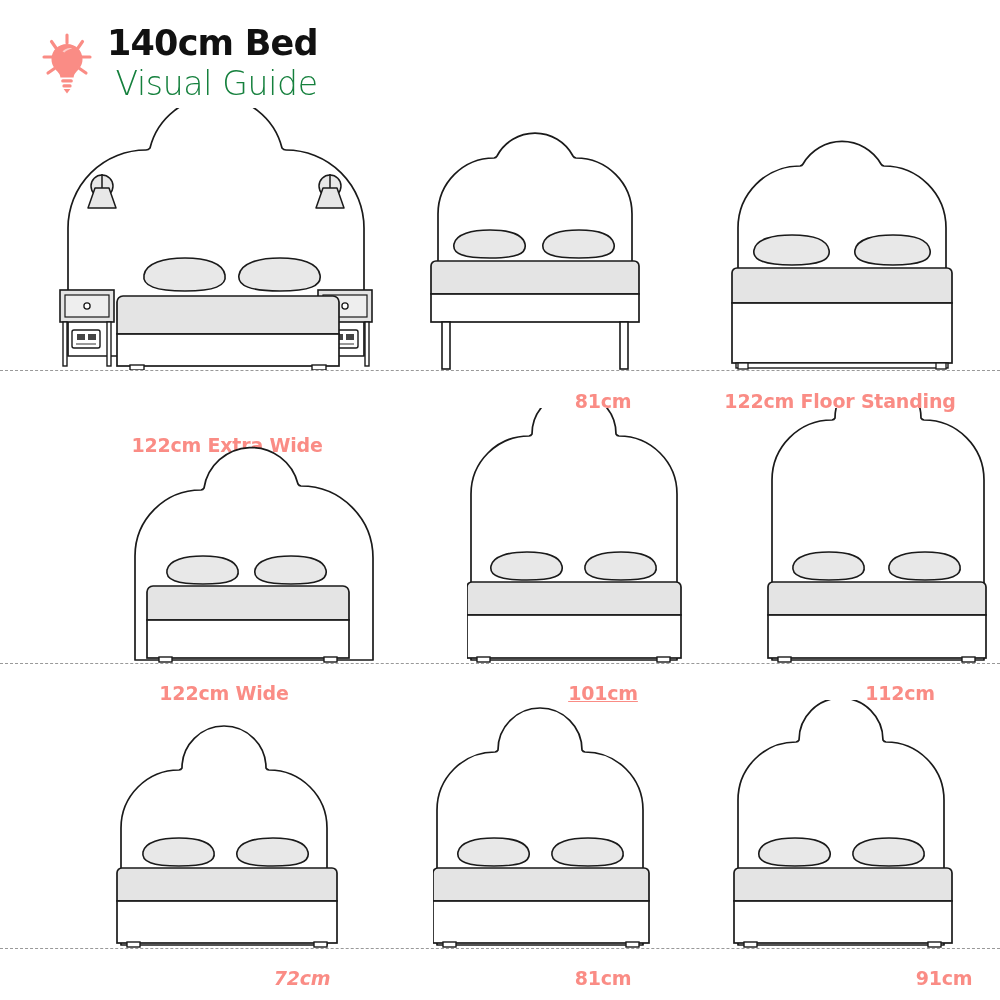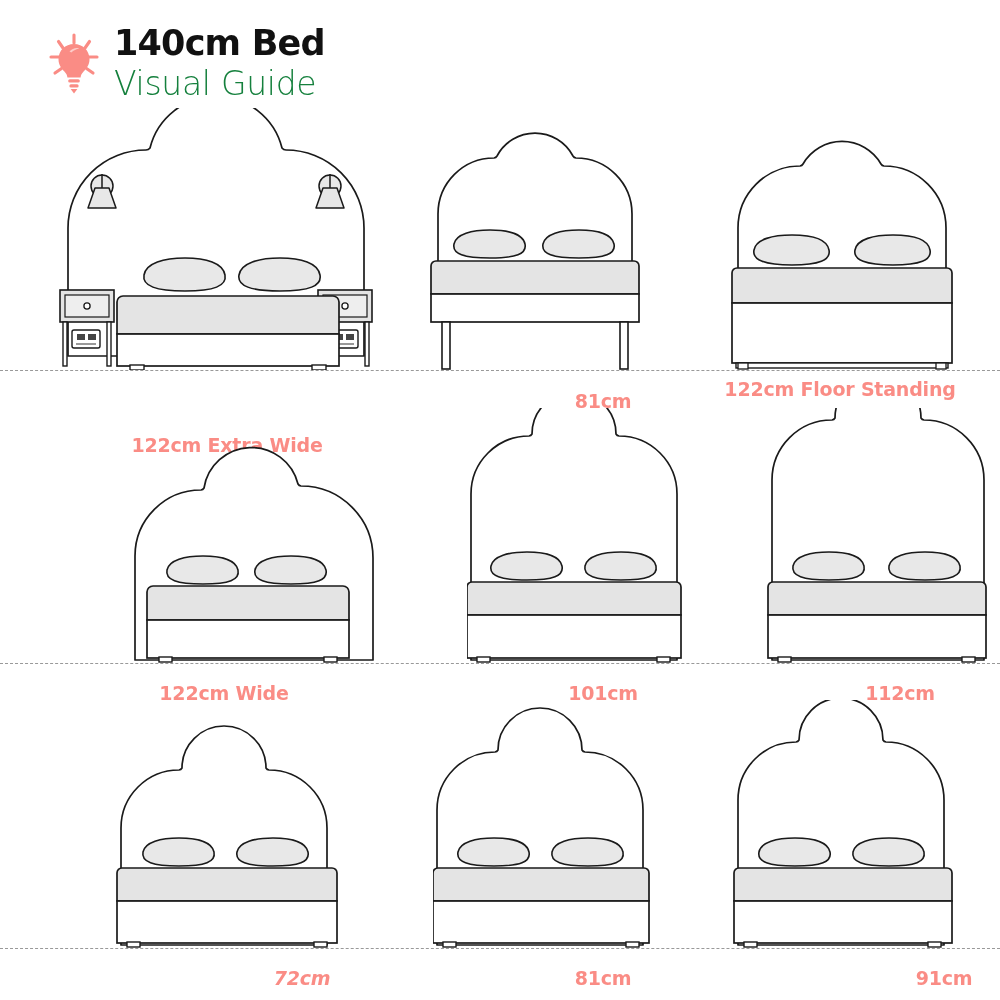--- a/index.html
+++ b/index.html
@@ -15,25 +15,26 @@
   #page {
     position: relative;
     width: 1000px;
     height: 1000px;
     background: #ffffff;
   }
 
   
   #header {
     position: absolute;
-    left: 44px;
+    left: 37px;
     top: 26px;
     display: flex;
     align-items: flex-start;
     gap: 10px;
+    text-align: right;
   }
   #bulb-icon {
     width: 60px;
     height: 62px;
     flex: 0 0 auto;
     margin-top: 6px;
   }
   #title-block {
     display: flex;
     flex-direction: column;
@@ -265,21 +266,21 @@
             <rect x="208" y="255" width="10" height="6" fill="#ffffff" stroke="#1a1a1a" stroke-width="1.3"></rect>
           </g>
         </svg>
       </div>
     </div>
 
     <div class="baseline" style="top:262px;"></div>
 
     <div class="label" style="top:282px;left:227px;margin-top:44px;">122cm Extra Wide</div>
     <div class="label" style="top:282px;left:603px;">81cm</div>
-    <div class="label" style="top:270px;left:840px;">122cm Floor Standing</div>
+    <div class="label" style="top:282px;left:840px;">122cm Floor Standing</div>
   </div>
 
   <div class="row" id="row-2" style="top:408px;height:292px;padding-left:34px;">
     <div class="row-figures" style="height:255px;">
 
       <div class="cell" style="left:97px;width:255px;height:255px;">
         <svg width="255" height="255" viewBox="0 0 255 255">
           <g fill="#ffffff" stroke="#1a1a1a" stroke-width="1.7" stroke-linejoin="round">
             <path d="M4 252
                      L4 148
@@ -368,21 +369,21 @@
             <rect x="11" y="249" width="13" height="5" fill="#ffffff" stroke="#1a1a1a" stroke-width="1.4"></rect>
             <rect x="195" y="249" width="13" height="5" fill="#ffffff" stroke="#1a1a1a" stroke-width="1.4"></rect>
           </g>
         </svg>
       </div>
     </div>
 
     <div class="baseline" style="top:255px;"></div>
 
     <div class="label" style="top:274px;left:224px;">122cm Wide</div>
-    <div class="label" style="top:274px;left:603px;">101cm</div>
+    <div class="label" style="top:274px;left:603px;text-decoration:underline;">101cm</div>
     <div class="label" style="top:274px;left:900px;">112cm</div>
   </div>
 
   <div class="row" id="row-3" style="top:700px;height:300px;">
     <div class="row-figures" style="height:248px;">
 
       <div class="cell" style="left:116px;width:228px;height:248px;">
         <svg width="228" height="248" viewBox="0 0 228 248">
           <g fill="#ffffff" stroke="#1a1a1a" stroke-width="1.7" stroke-linejoin="round">
             <path d="M5 245

